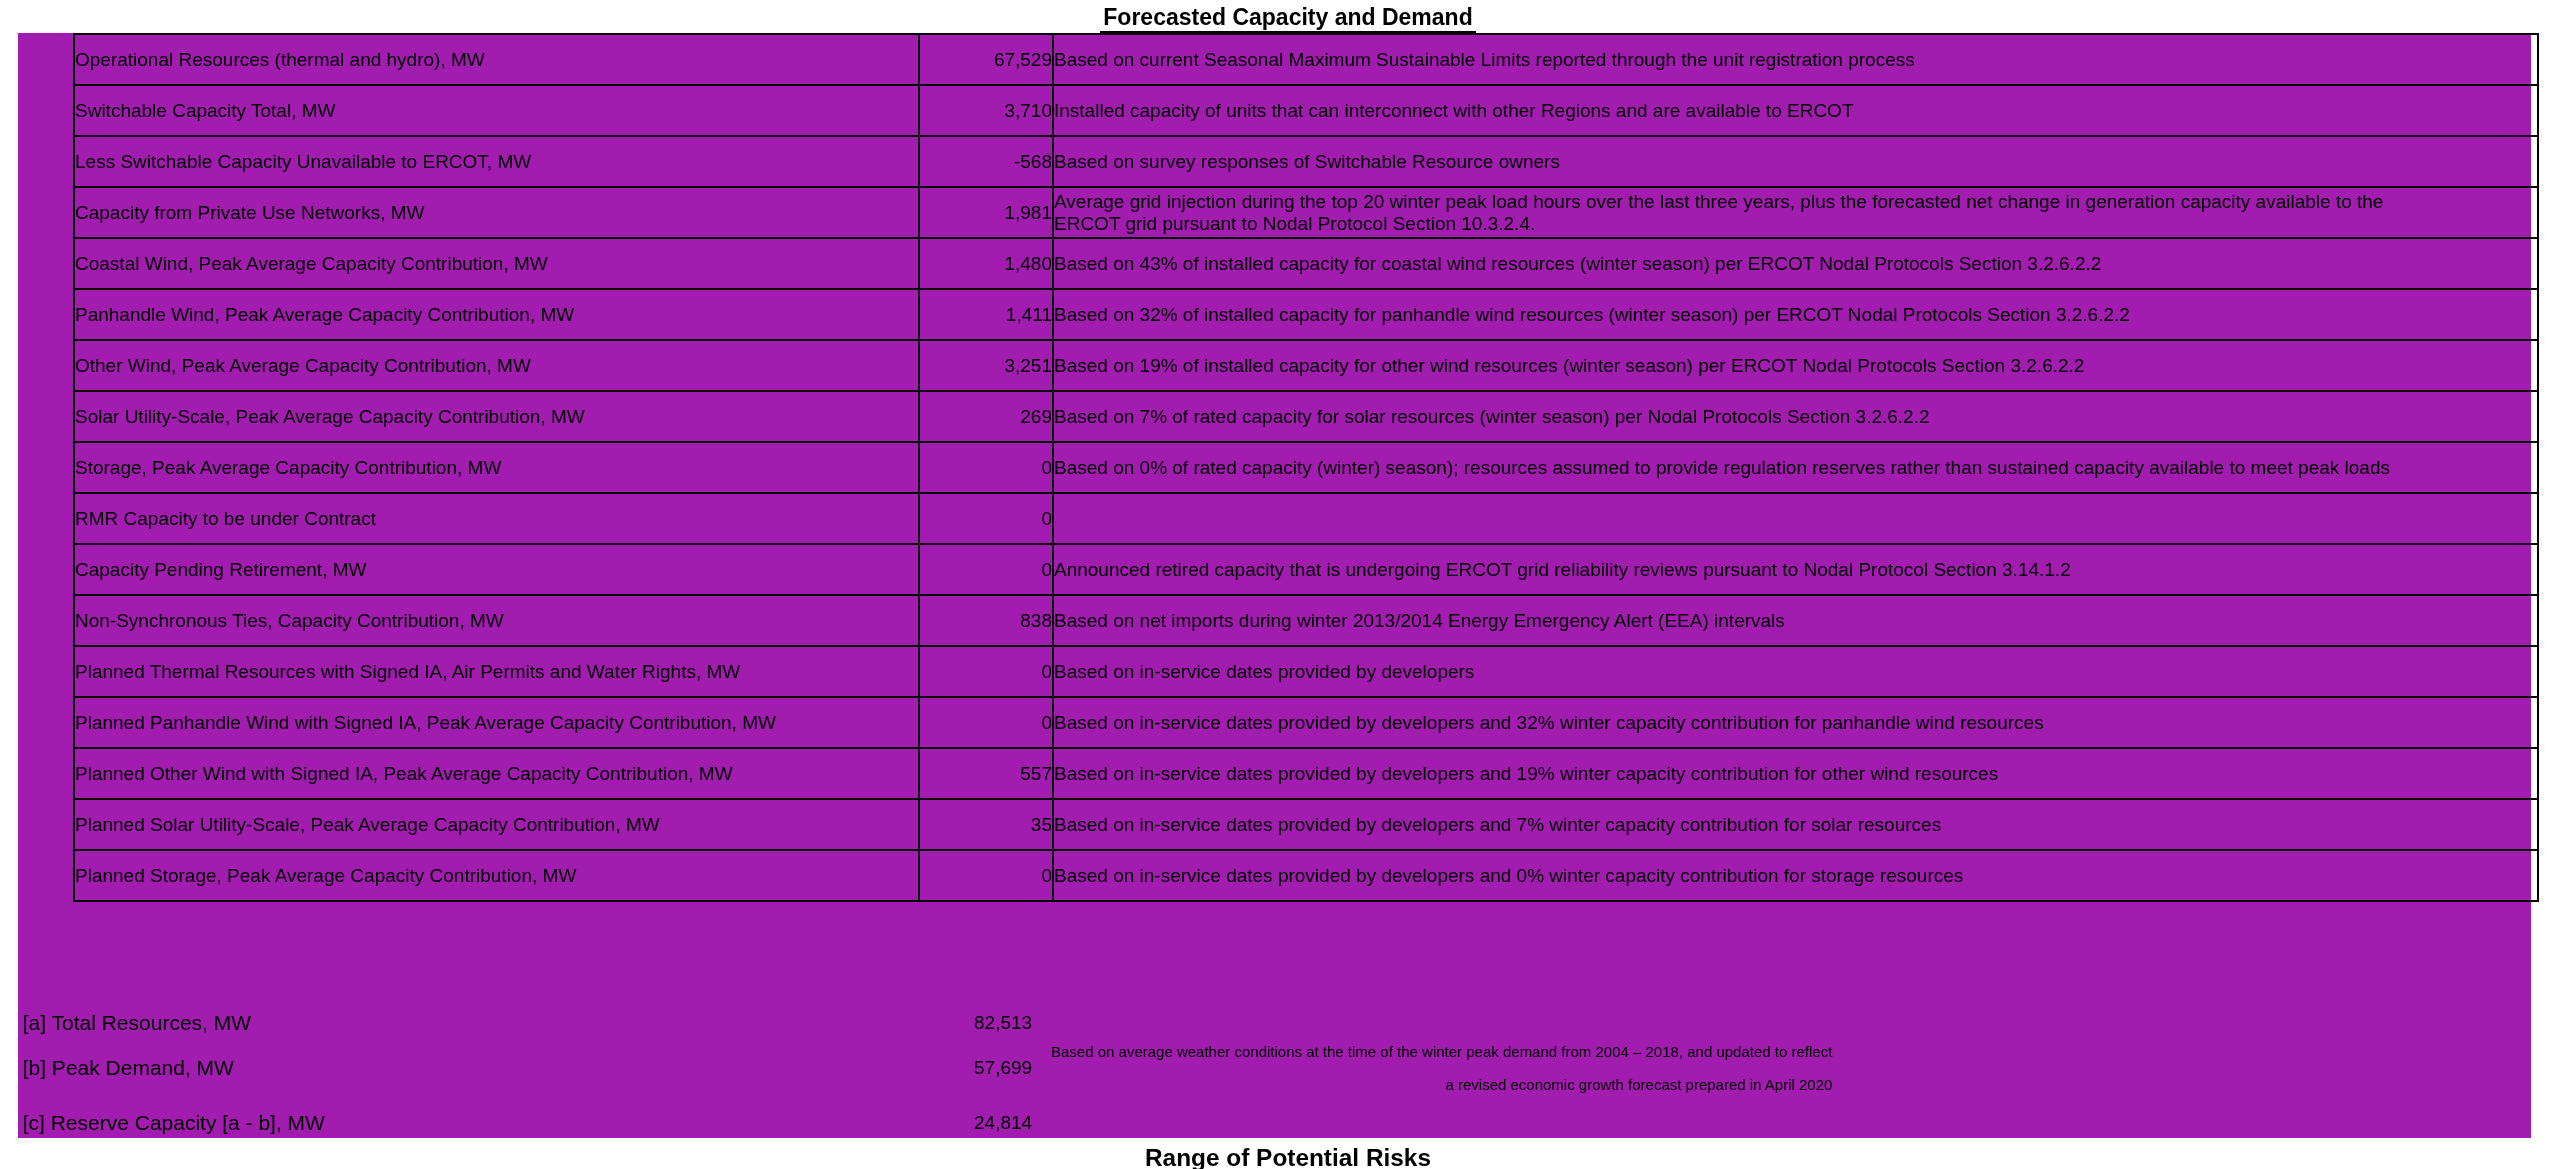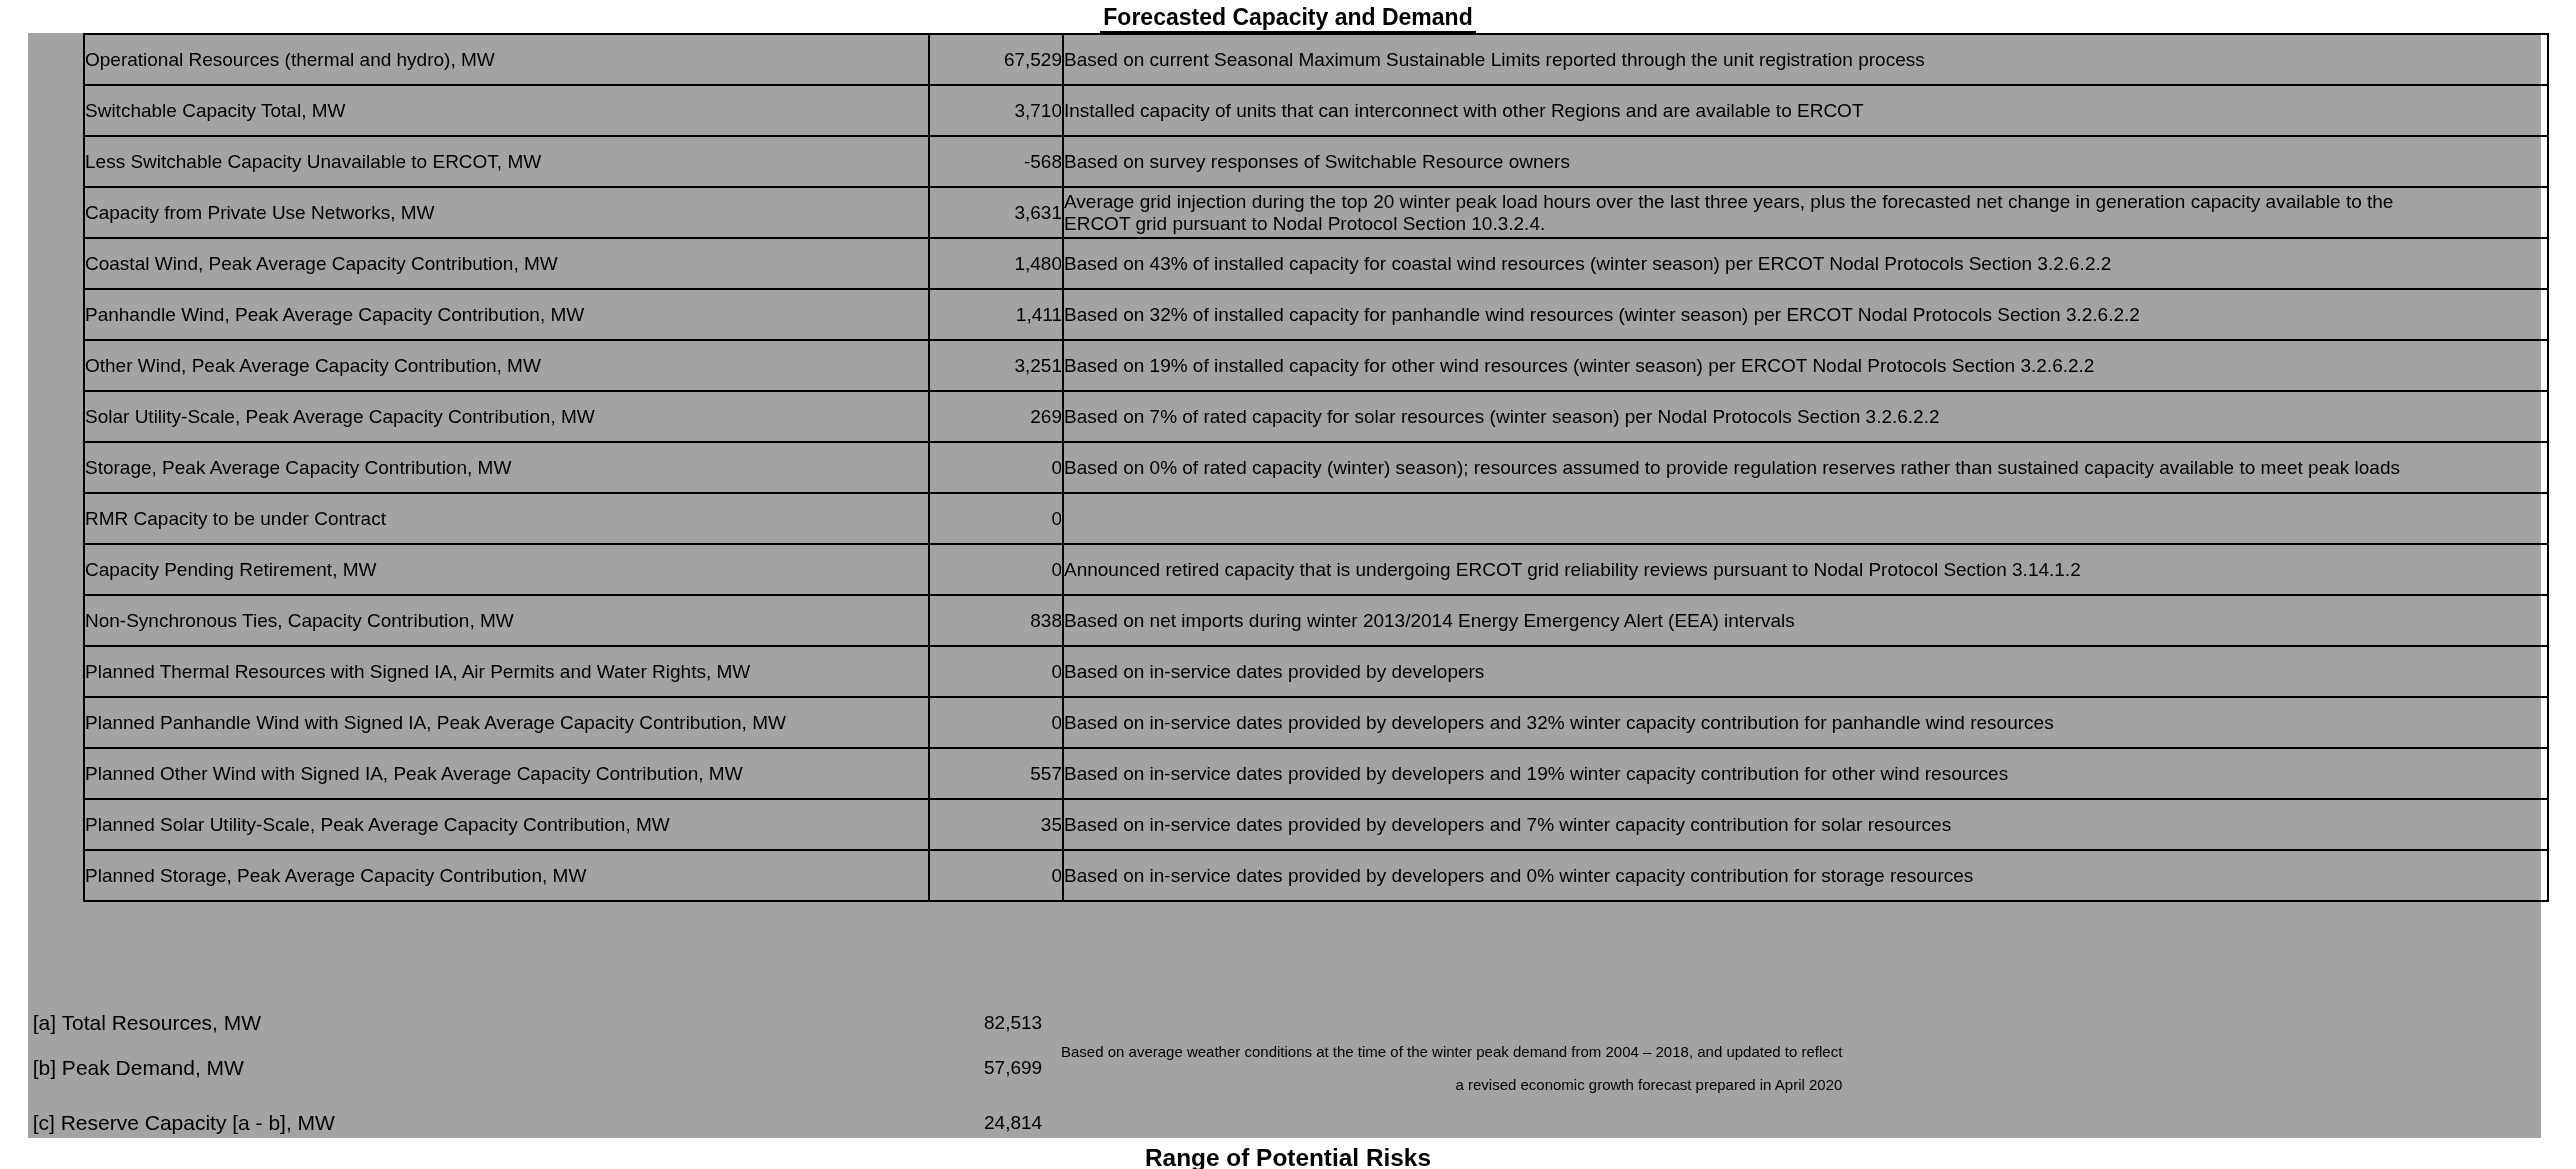--- a/index.html
+++ b/index.html
@@ -11,23 +11,23 @@
     position: relative;
     overflow: hidden;
   }
   .doc-title {
     position: absolute; top: 3.9px; left: 0; width: 100%;
     text-align: center; font-size: 23px; font-weight: bold;
     line-height: 27px;
   }
   .doc-title .underline { border-bottom: 3.9px solid #000; padding: 0 3.2px 0.8px 3.2px; }
   .gray-block {
-    position: absolute; left: 28px; top: 33px;
+    position: absolute; left: 18px; top: 33px;
     width: 2513px; height: 1105px;
-    background: #a3a3a3;
+    background: #a21caf;
   }
   table.cap-table {
     position: absolute; left: 55px; top: 0;
     width: 2458px;
     border-collapse: collapse; table-layout: fixed;
   }
   table.cap-table tr { height: 51px; }
   table.cap-table td {
     border: 2.4px solid #000;
     font-size: 19px;
@@ -85,21 +85,21 @@
           <td class="td-value">3,710</td>
           <td class="td-desc">Installed capacity of units that can interconnect with other Regions and are available to ERCOT</td>
         </tr>
         <tr>
           <td class="td-label">Less Switchable Capacity Unavailable to ERCOT, MW</td>
           <td class="td-value">-568</td>
           <td class="td-desc">Based on survey responses of Switchable Resource owners</td>
         </tr>
         <tr>
           <td class="td-label">Capacity from Private Use Networks, MW</td>
-          <td class="td-value">3,631</td>
+          <td class="td-value">1,981</td>
           <td class="td-desc">Average grid injection during the top 20 winter peak load hours over the last three years, plus the forecasted net change in generation capacity available to the
 ERCOT grid pursuant to Nodal Protocol Section 10.3.2.4.</td>
         </tr>
         <tr>
           <td class="td-label">Coastal Wind, Peak Average Capacity Contribution, MW</td>
           <td class="td-value">1,480</td>
           <td class="td-desc">Based on 43% of installed capacity for coastal wind resources (winter season) per ERCOT Nodal Protocols Section 3.2.6.2.2</td>
         </tr>
         <tr>
           <td class="td-label">Panhandle Wind, Peak Average Capacity Contribution, MW</td>

